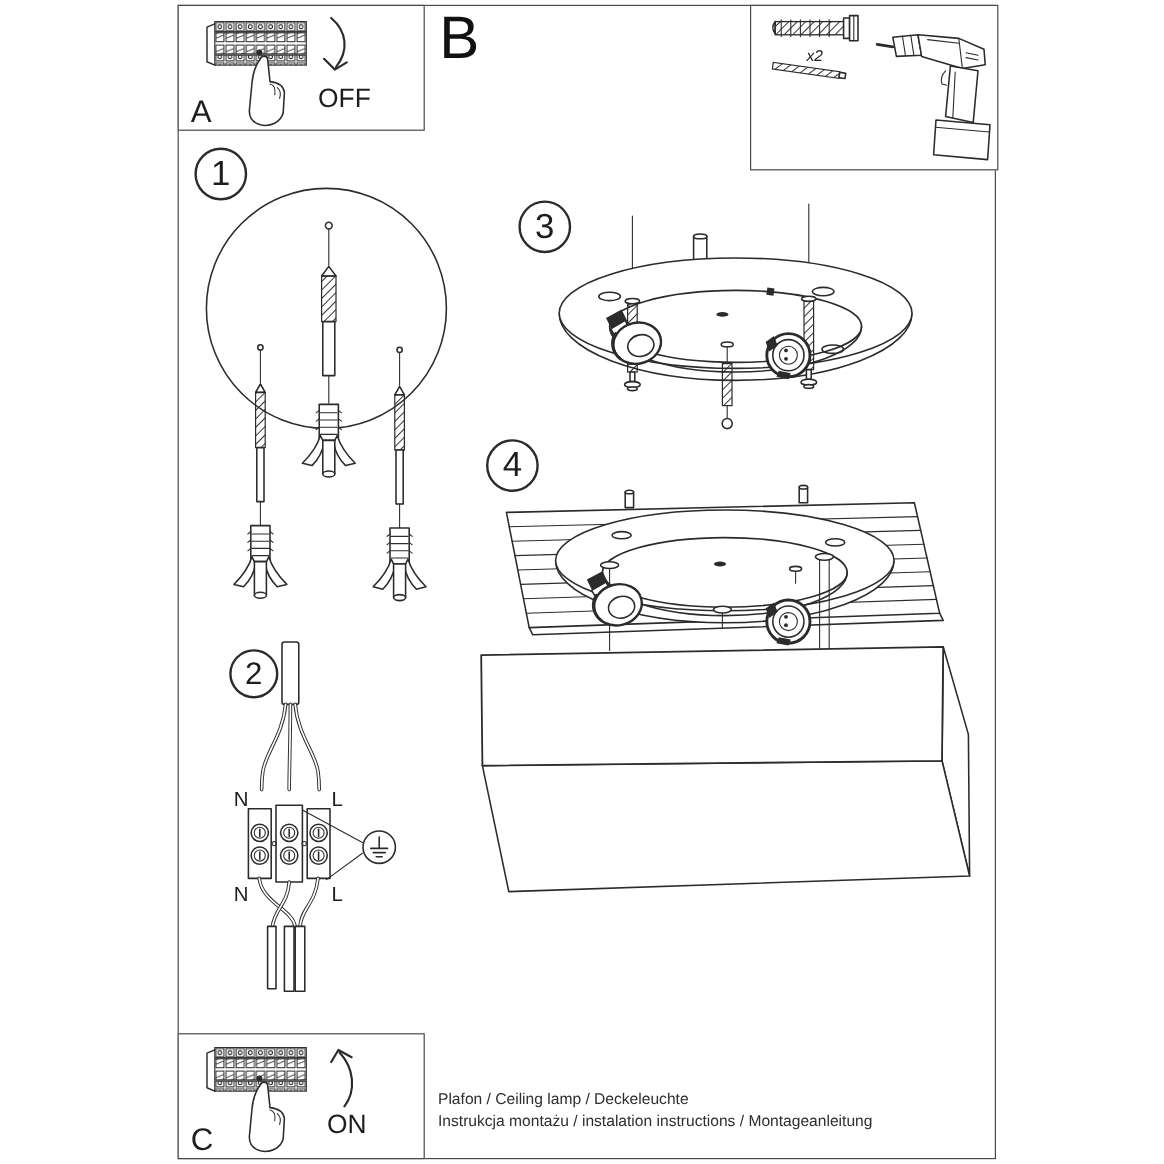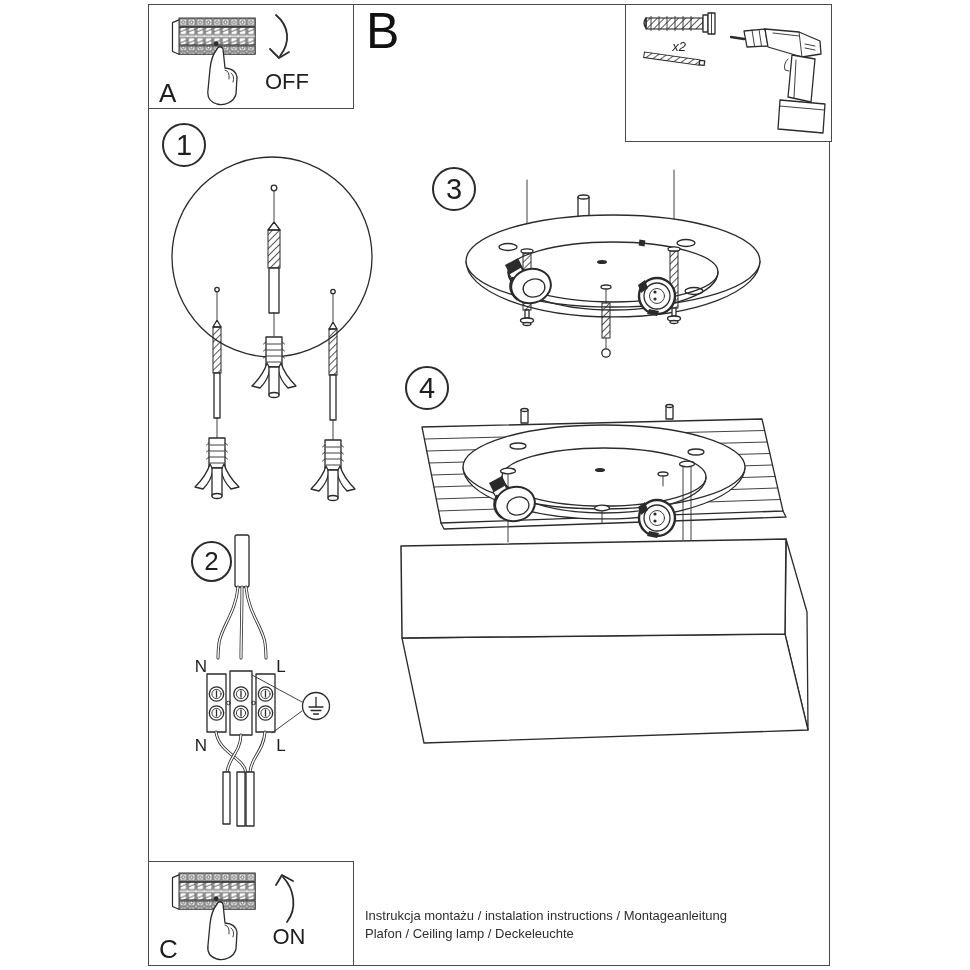--- a/index.html
+++ b/index.html
@@ -352,17 +352,17 @@
       <g>
         <path class="ln" style="stroke-width:1.8px" d="M138,60 C148,47 146,28 134,15"></path>
         <polyline class="ln" style="stroke-width:1.8px" points="127,23 133,13 144,19"></polyline>
       </g>
       <text x="140" y="82" text-anchor="middle" font-size="22">ON</text>
       <text x="10" y="96" font-size="26">C</text>
     </svg>
   </div>
 
   <div class="abs footer" style="left:365px;top:907px;width:460px;">
+    <div>Plafon / Ceiling lamp / Deckeleuchte</div>
     <div>Instrukcja montażu / instalation instructions / Montageanleitung</div>
-    <div>Plafon / Ceiling lamp / Deckeleuchte</div>
   </div>
 
 </div>
 
 </body></html>

